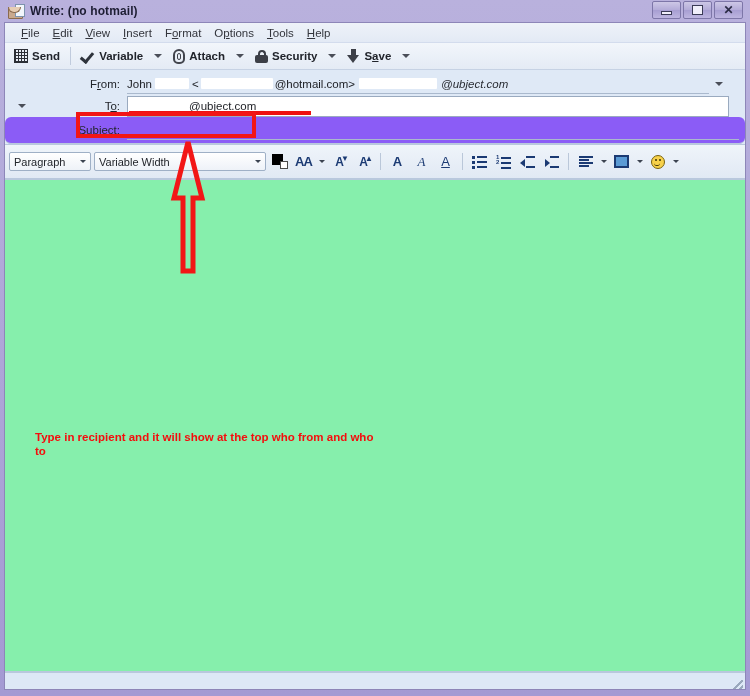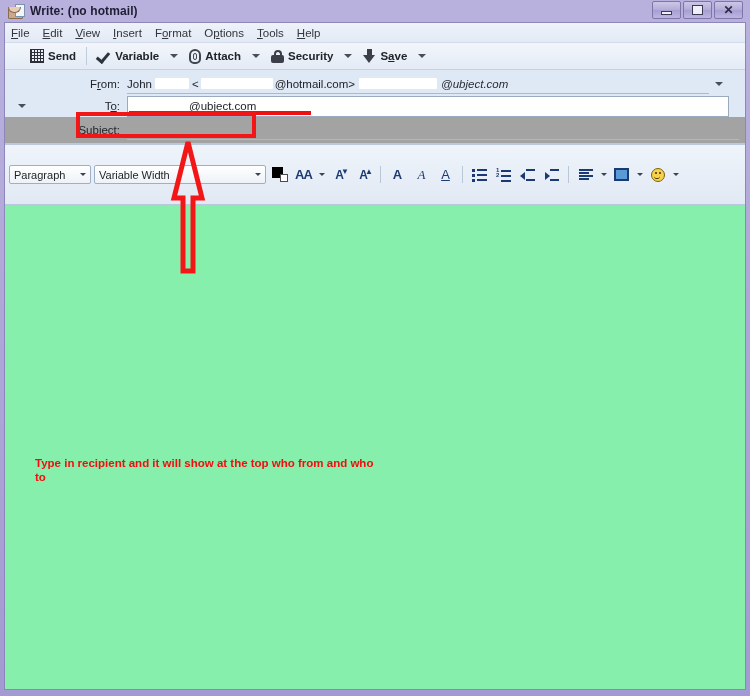--- a/index.html
+++ b/index.html
@@ -121,39 +121,39 @@
     border: 1px solid #8d86b8;
     box-sizing: border-box;
     overflow: hidden;
   }
 
   
   #menubar {
     height: 19px;
     display: flex;
     align-items: center;
-    padding-left: 0;
+    padding-left: 10px;
     background: linear-gradient(180deg, #eef2f9 0%, #e3eaf5 100%);
     border-bottom: 1px solid #d3dced;
   }
   .menu-item {
     font-size: 11.5px;
     color: #33353c;
     padding: 1px 7px 1px 6px;
     white-space: nowrap;
     cursor: default;
   }
   .menu-item u { text-decoration: underline; }
 
   
   #toolbar {
     height: 26px;
     display: flex;
     align-items: center;
-    padding-left: 20px;
+    padding-left: 4px;
     background: linear-gradient(180deg, #f2f6fb 0%, #e4ebf5 100%);
     border-bottom: 1px solid #c6d2e4;
   }
   .tb-btn {
     display: flex;
     align-items: center;
     gap: 4px;
     padding: 2px 5px;
     font-size: 11.5px;
     color: #21242b;
@@ -335,32 +335,33 @@
     border: 4px solid #f21616;
     box-sizing: border-box;
     pointer-events: none;
   }
 
   
   #subject-row {
     display: flex;
     align-items: center;
     height: 26px;
-    background: #a3a3a3;
+    background: #8b5cf6;
     padding-right: 6px;
     border-bottom: 1px solid #b9c8dd;
+    border-radius: 6px;
   }
 
   
   #formatbar {
     height: 25px;
     display: flex;
     align-items: center;
     gap: 3px;
-    padding: 17px 4px;
+    padding: 4px 4px;
     background: linear-gradient(180deg, #eff4fa 0%, #e1e9f4 100%);
     border-bottom: 1px solid #b9c8dd;
   }
   .combo {
     height: 19px;
     background: linear-gradient(180deg, #ffffff 0%, #eef2f8 100%);
     border: 1px solid #9fb0c6;
     border-radius: 2px;
     display: flex;
     align-items: center;

